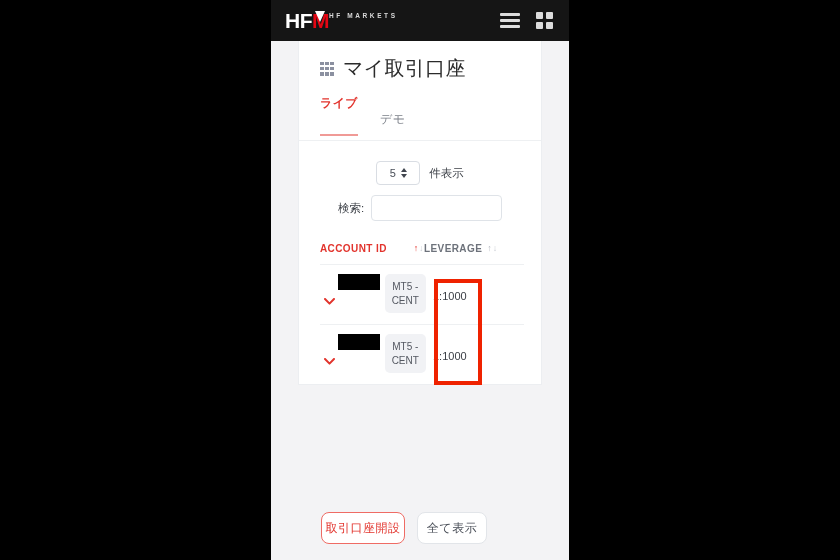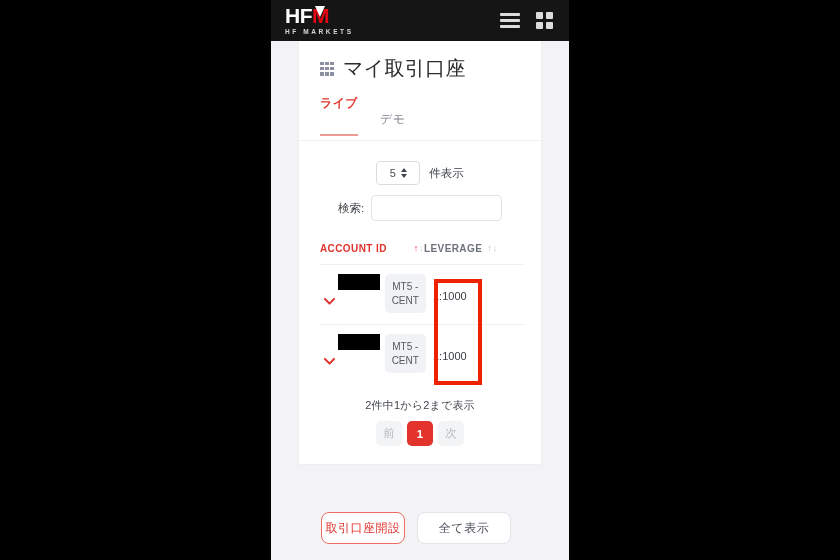--- a/index.html
+++ b/index.html
@@ -37,21 +37,21 @@
     height: 41px;
     background: #151515;
     display: flex;
     align-items: center;
     justify-content: space-between;
     padding: 0 16px 0 14px;
     box-sizing: border-box;
   }
   .logo-wrap {
     display: flex;
-    flex-direction: column;
+    flex-direction: row;
     align-items: flex-start;
     line-height: 1;
   }
   .logo-main {
     display: flex;
     align-items: baseline;
     font-size: 21px;
     font-weight: bold;
     letter-spacing: -0.5px;
     color: #ffffff;
@@ -399,21 +399,21 @@
     box-sizing: border-box;
     letter-spacing: 0.5px;
   }
   .btn.primary-outline {
     width: 84px;
     border: 1px solid #ef6b64;
     color: #e2342d;
     background: #ffffff;
   }
   .btn.secondary-outline {
-    width: 94px;
+    width: 70px;
     border: 1px solid #e2e5e9;
     color: #4a4f58;
     background: #ffffff;
   }
 </style>
 </head>
 <body>
 
 <div class="stage">
 
@@ -526,28 +526,20 @@
           </div>
           <div class="cell-account">
             <div class="redact"></div>
             <div class="badge">MT5 - CENT</div>
           </div>
           <div class="cell-leverage">1:1000</div>
         </div>
 
       </div>
 
-      <div class="pager">
-        <div class="pager-info">2件中1から2まで表示</div>
-        <div class="pager-btns">
-          <div class="pbtn muted">前</div>
-          <div class="pbtn current">1</div>
-          <div class="pbtn muted">次</div>
-        </div>
-      </div>
 
     </div>
 
     <div class="actions">
       <div class="btn primary-outline">取引口座開設</div>
       <div class="btn secondary-outline">全て表示</div>
     </div>
 
   </div>
 

